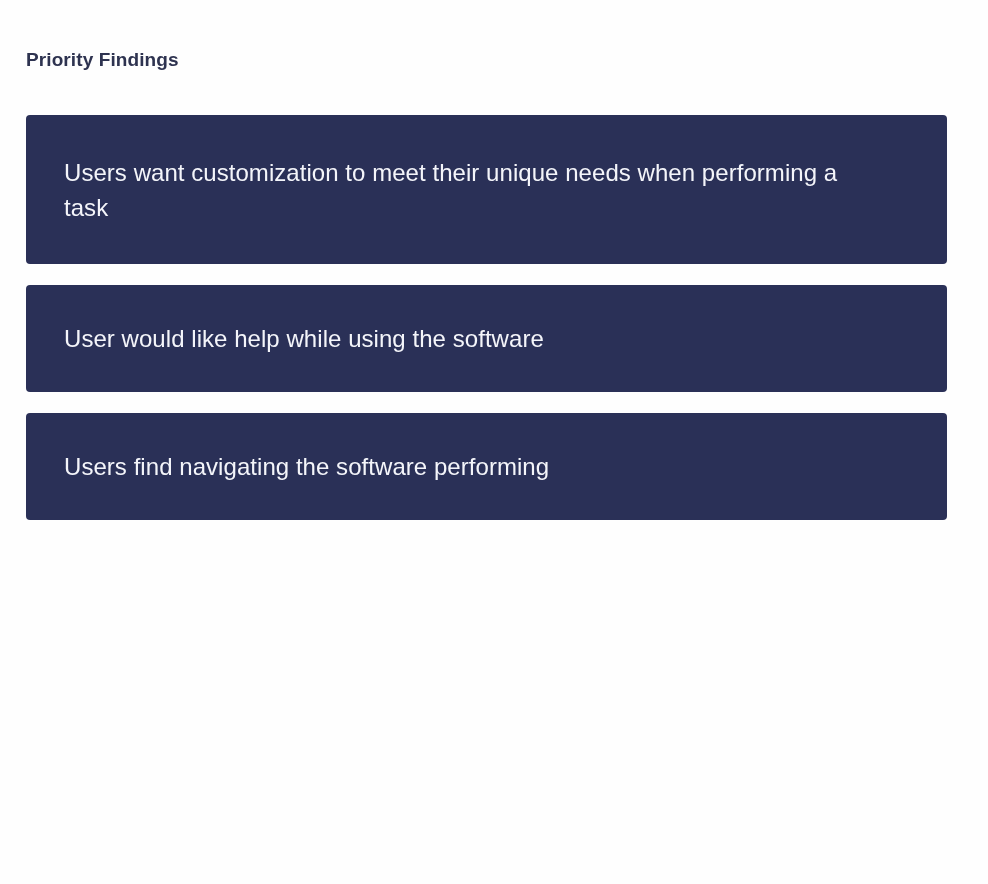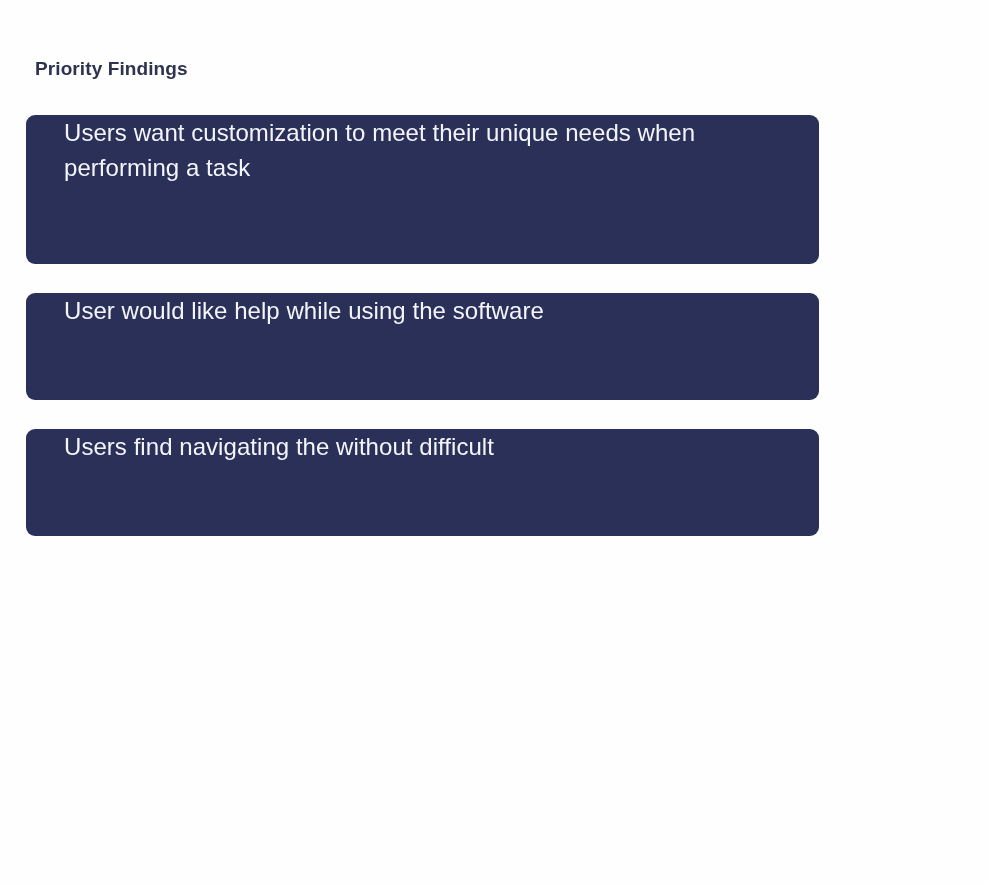--- a/index.html
+++ b/index.html
@@ -20,55 +20,55 @@
     position: relative;
     width: 988px;
     height: 884px;
     box-sizing: border-box;
   }
 
   .page-title {
     position: absolute;
     left: 26px;
     top: 46px;
-    margin: 9px;
+    margin: 0;
     font-size: 19px;
     font-weight: bold;
     letter-spacing: 0.1px;
     color: #2E3350;
     line-height: 28px;
     white-space: nowrap;
   }
 
   .findings-list {
     position: absolute;
     left: 26px;
     top: 115px;
     width: 921px;
     display: flex;
     flex-direction: column;
     gap: 21px;
   }
 
   .finding-card {
     box-sizing: border-box;
-    width: 793px;
+    width: 921px;
     background: #2A3057;
-    border-radius: 9px;
+    border-radius: 4px;
     display: flex;
+    align-items: center;
     padding: 0 40px 0 38px;
   }
 
   .finding-card.size-tall {
     height: 149px;
   }
 
   .finding-card.size-short {
     height: 107px;
-    margin-top: 8px;
   }
 
   .finding-text {
     font-size: 24px;
     font-weight: normal;
     line-height: 35px;
     color: #F4F5FA;
     letter-spacing: 0.05px;
     margin: 0;
     max-width: 800px;
@@ -91,17 +91,17 @@
       <p class="finding-text">Users want customization to meet their unique needs when performing a task</p>
     </div>
 
 
     <div class="finding-card size-short">
       <p class="finding-text">User would like help while using the software</p>
     </div>
 
 
     <div class="finding-card size-short">
-      <p class="finding-text">Users find navigating the without difficult</p>
+      <p class="finding-text">Users find navigating the software performing</p>
     </div>
 
   </div>
 </div>
 
 </body></html>

